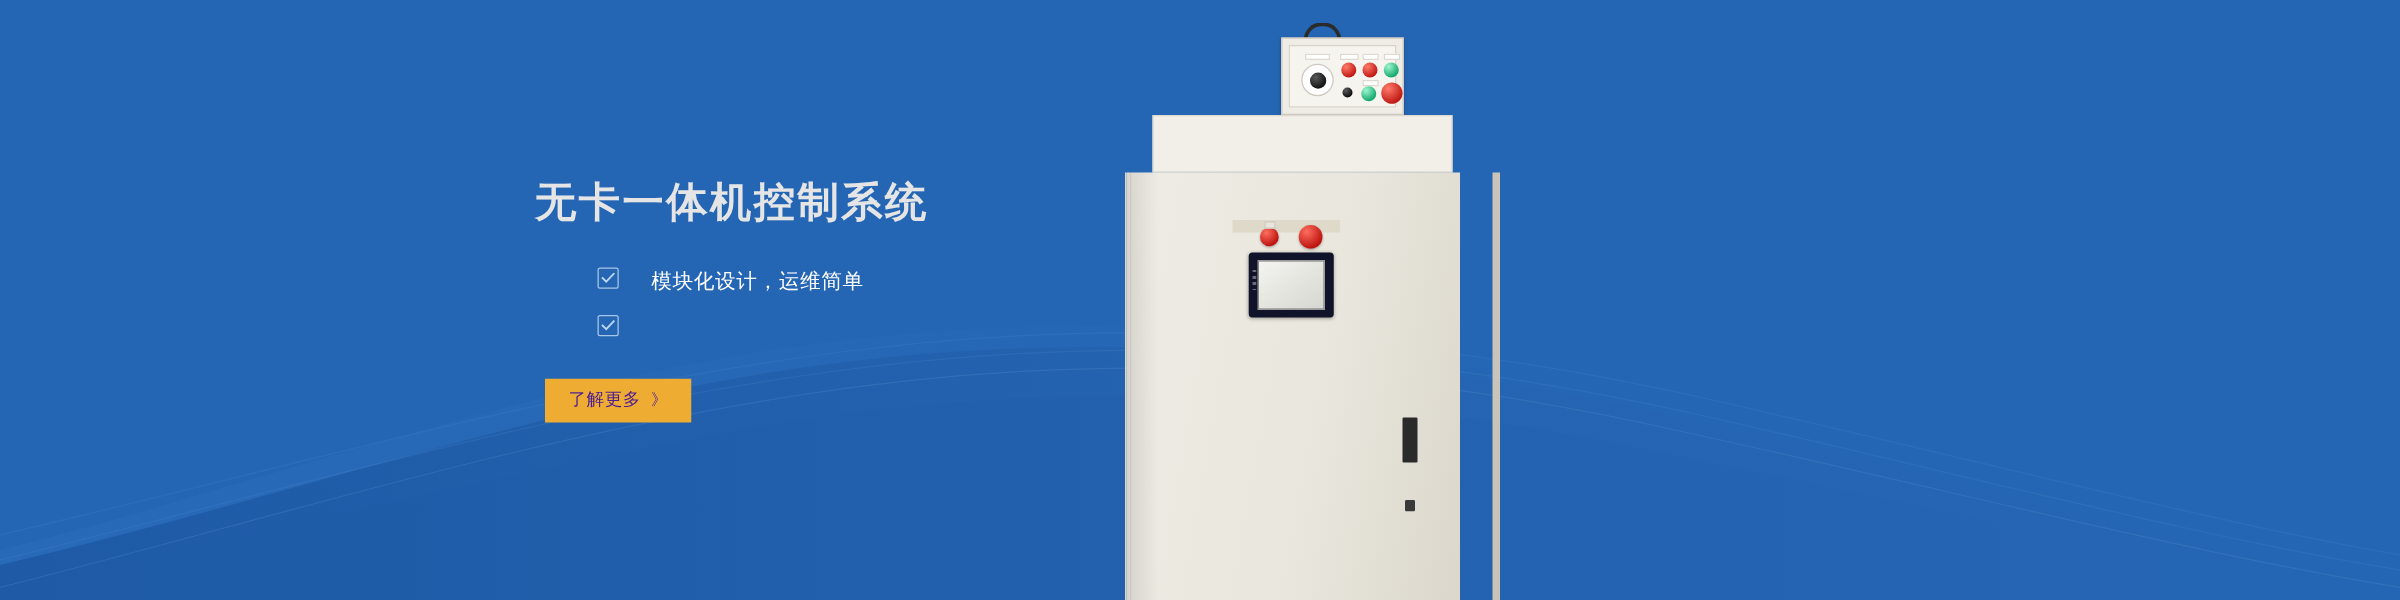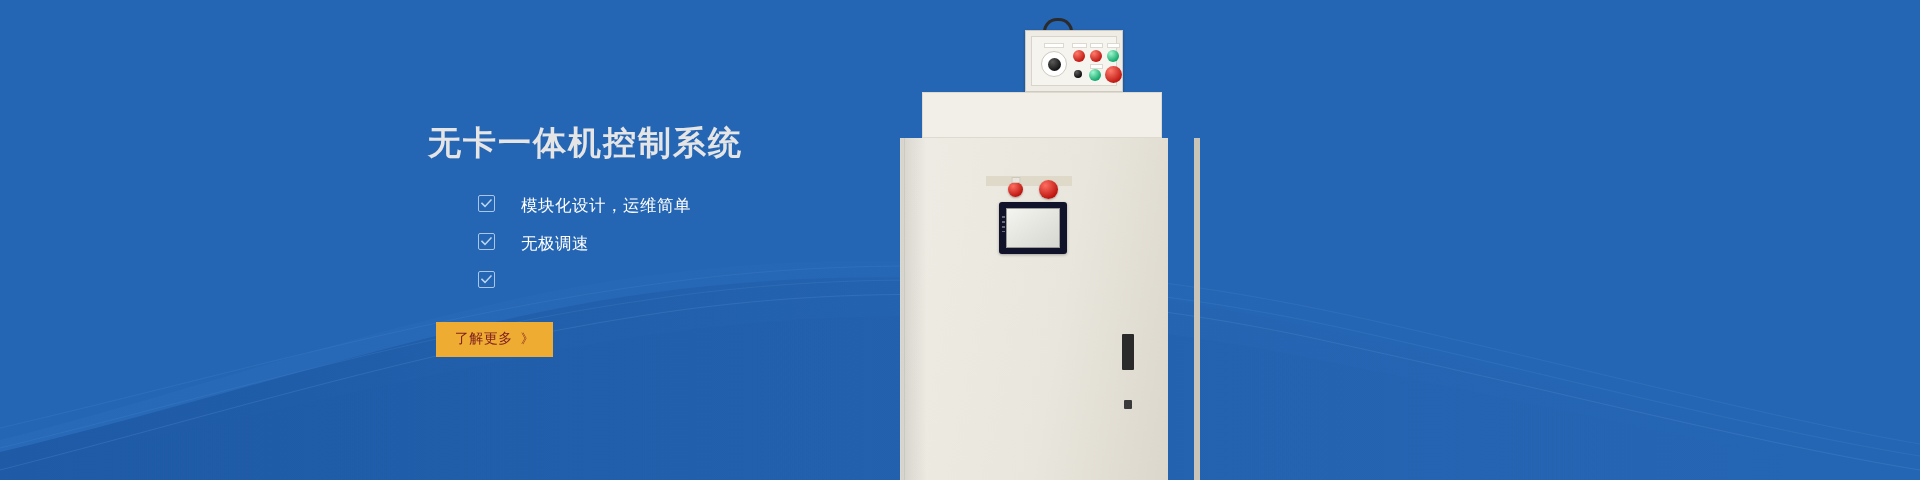--- a/index.html
+++ b/index.html
@@ -35,21 +35,21 @@
     display:flex; align-items:center; justify-content:center;
     margin-right:26px;
   }
   .chk svg{ display:block; }
   .feature-label{
     color:#ffffff; font-size:16.5px; letter-spacing:.5px; white-space:nowrap;
   }
   .cta{
     margin-top:18px; margin-left:8px;
     width:117px; height:35px; background:#eeac33; border:none;
-    color:#7f1d1d; font-size:14px; letter-spacing:.5px;
+    color:#4c1d95; font-size:14px; letter-spacing:.5px;
     display:flex; align-items:center; justify-content:center;
     cursor:pointer; font-family:inherit;text-align:right;
   }
   .cta .chev{ margin-left:8px; font-size:13px; opacity:.95; }
 
   
   .machine{
     position:absolute; left:900px; top:0; width:300px; height:480px; z-index:4;
   }
   
@@ -183,28 +183,20 @@
 
       <li class="feature">
         <span class="chk">
           <svg width="11" height="9" viewBox="0 0 11 9" aria-hidden="true">
             <polyline points="1,4.4 4,7.4 10,1" fill="none" stroke="#bcd6f0" stroke-width="1.5" stroke-linecap="square" stroke-linejoin="miter"></polyline>
           </svg>
         </span>
         <span class="feature-label">模块化设计，运维简单</span>
       </li>
 
-      <li class="feature">
-        <span class="chk">
-          <svg width="11" height="9" viewBox="0 0 11 9" aria-hidden="true">
-            <polyline points="1,4.4 4,7.4 10,1" fill="none" stroke="#bcd6f0" stroke-width="1.5" stroke-linecap="square" stroke-linejoin="miter"></polyline>
-          </svg>
-        </span>
-        <span class="feature-label">无极调速</span>
-      </li>
 
       <li class="feature">
         <span class="chk">
           <svg width="11" height="9" viewBox="0 0 11 9" aria-hidden="true">
             <polyline points="1,4.4 4,7.4 10,1" fill="none" stroke="#bcd6f0" stroke-width="1.5" stroke-linecap="square" stroke-linejoin="miter"></polyline>
           </svg>
         </span>
       </li>
 
     </ul>

